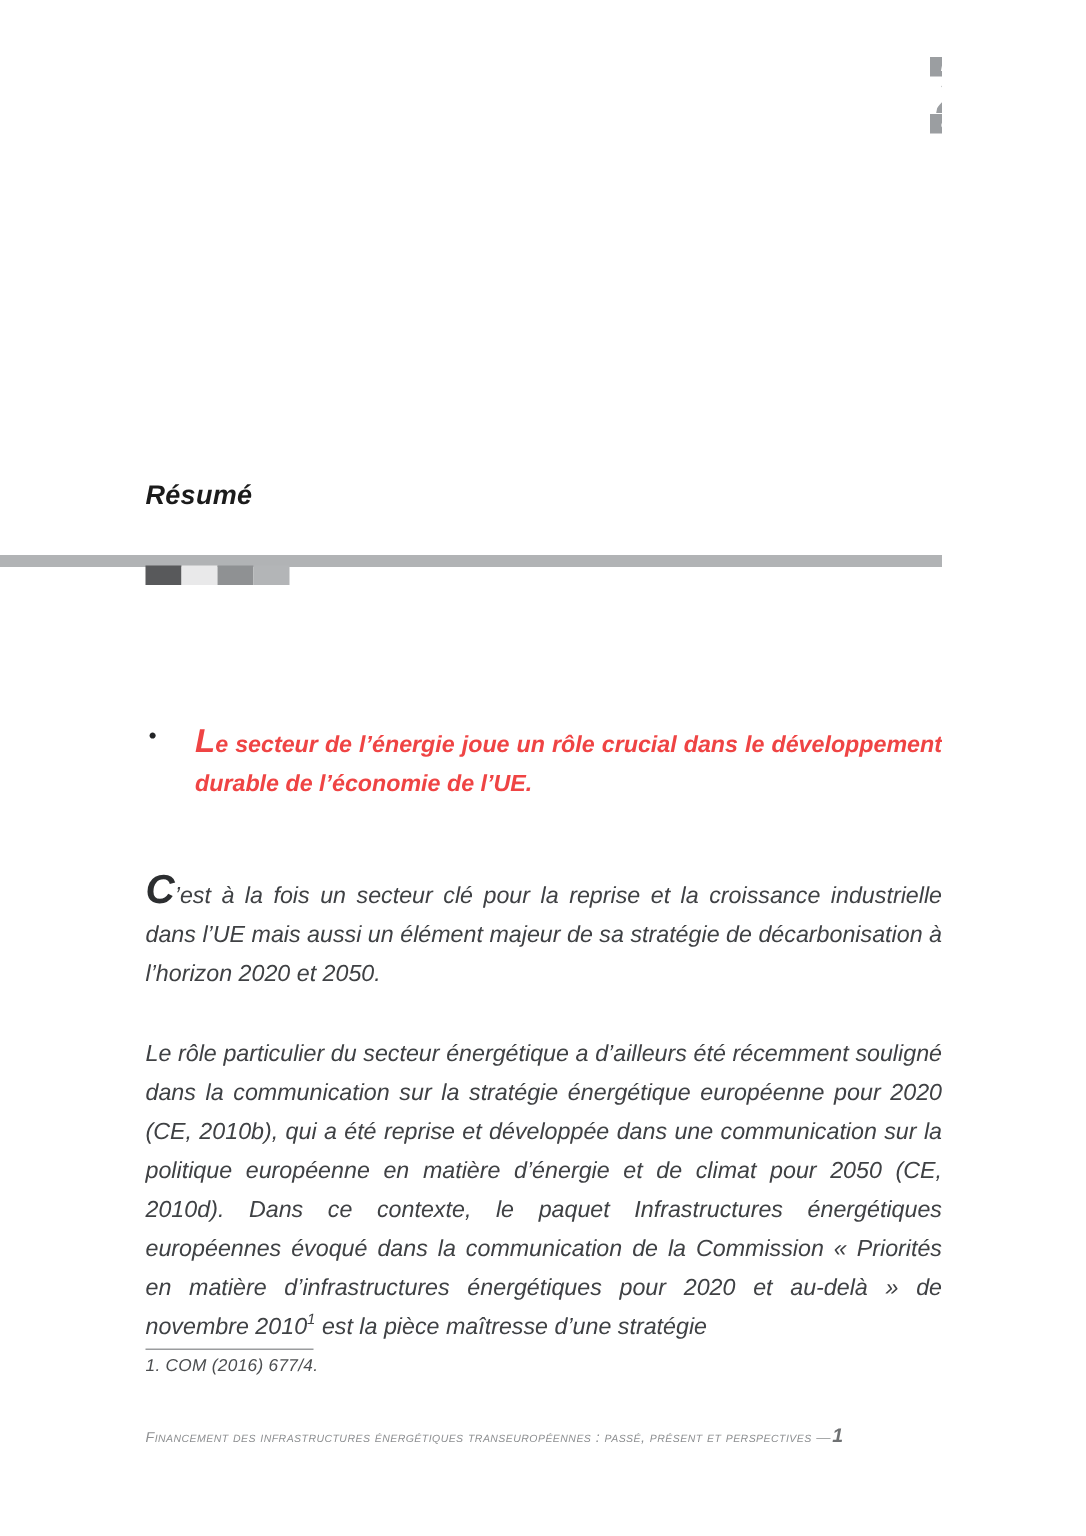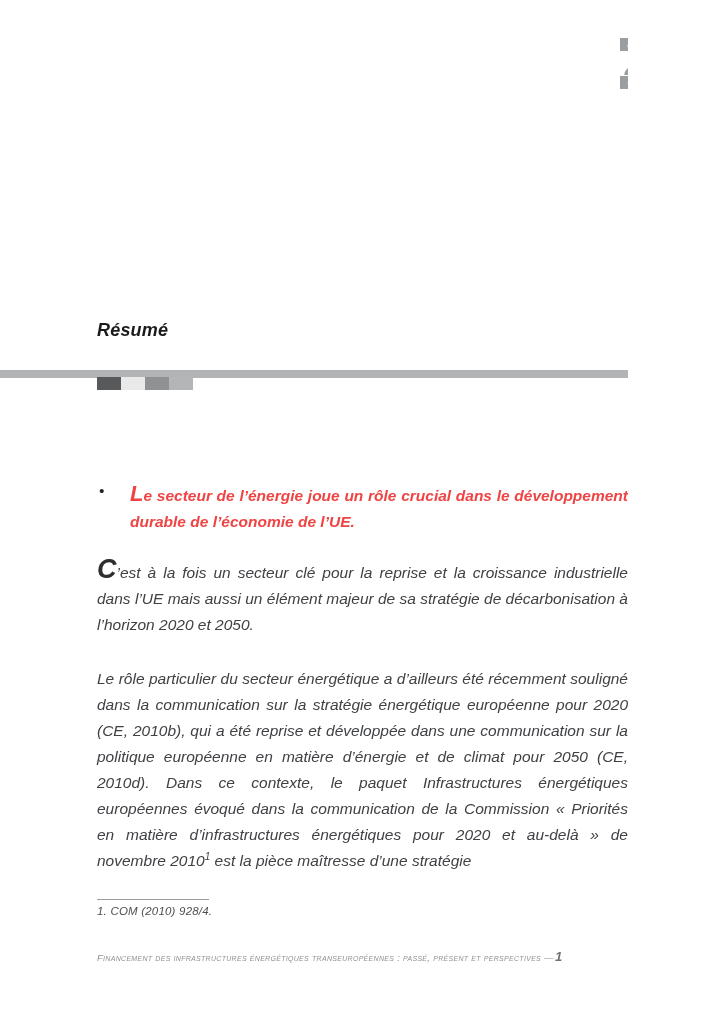--- a/index.html
+++ b/index.html
@@ -39,21 +39,21 @@
   .bullet-marker { position:absolute; left:2px; top:1px; font-size:15px; color:#222426; }
   .bullet-text {
     margin-left:33px; font-size:15.5px; font-weight:bold; color:#ef4444;
     line-height:26px; text-align:justify;
   }
   .initial-lg { font-size:22px; line-height:26px; }
 
   
   .para {
     position:absolute; left:97px; width:531px; font-size:15.5px; color:#3f4144;
-    line-height:26px; text-align:justify;
+    line-height:26px; text-align:justify;margin-top:24px;
   }
   .para1 { top:556px; }
   .para2 { top:666px; }
   .drop-initial { font-size:27px; font-weight:bold; color:#2c2e30; line-height:26px; }
   .para sup { font-size:10px; line-height:0; vertical-align:super; }
 
   
   .footnote-rule { position:absolute; left:97px; top:899px; width:112px; height:1px; background:#9a9c9e; }
   .footnote { position:absolute; left:97px; top:905px; font-size:11.5px; color:#4c4e50; letter-spacing:0.2px; }
 
@@ -96,19 +96,19 @@
 
   <div class="para para1">
     <span class="drop-initial">C</span><span>’est à la fois un secteur clé pour la reprise et la croissance industrielle dans l’UE mais aussi un élément majeur de sa stratégie de décarbonisation à l’horizon 2020 et 2050.</span>
   </div>
 
   <div class="para para2">
     <span>Le rôle particulier du secteur énergétique a d’ailleurs été récemment souligné dans la communication sur la stratégie énergétique européenne pour 2020 (CE, 2010b), qui a été reprise et développée dans une communication sur la politique européenne en matière d’énergie et de climat pour 2050 (CE, 2010d). Dans ce contexte, le paquet Infrastructures énergétiques européennes évoqué dans la communication de la Commission « Priorités en matière d’infrastructures énergétiques pour 2020 et au-delà » de novembre 2010</span><sup>1</sup><span> est la pièce maîtresse d’une stratégie</span>
   </div>
 
   <div class="footnote-rule"></div>
-  <div class="footnote">1. COM (2010) 928/4.</div>
+  <div class="footnote">1. COM (2016) 677/4.</div>
 
   <div class="footer">
     <span>Financement des infrastructures énergétiques transeuropéennes : passé, présent et perspectives</span><span class="sep">—</span><span class="page-num">1</span>
   </div>
 
 </div>
 
 </body></html>

